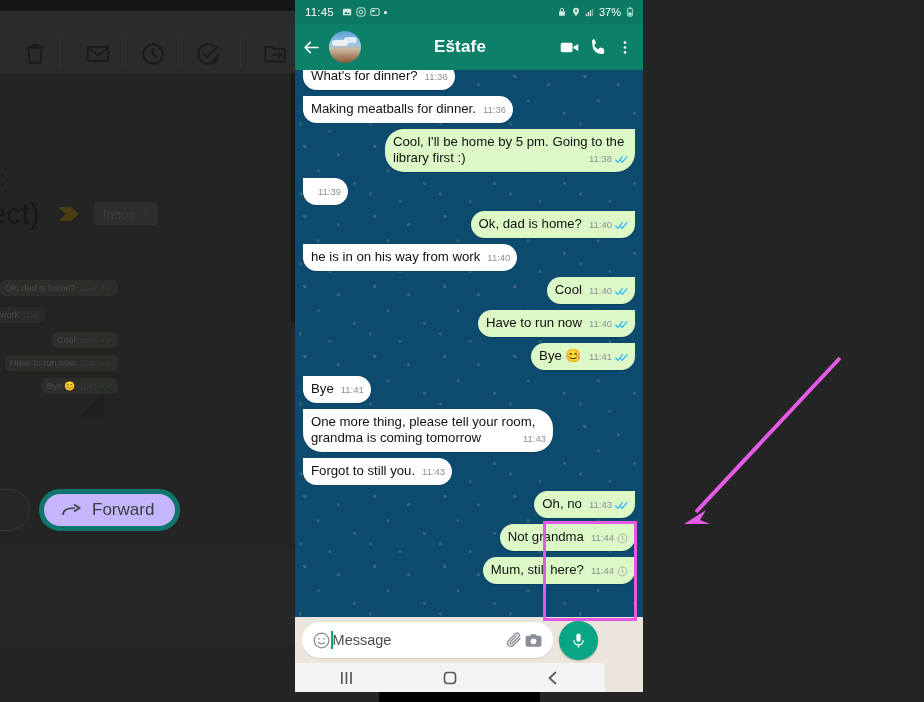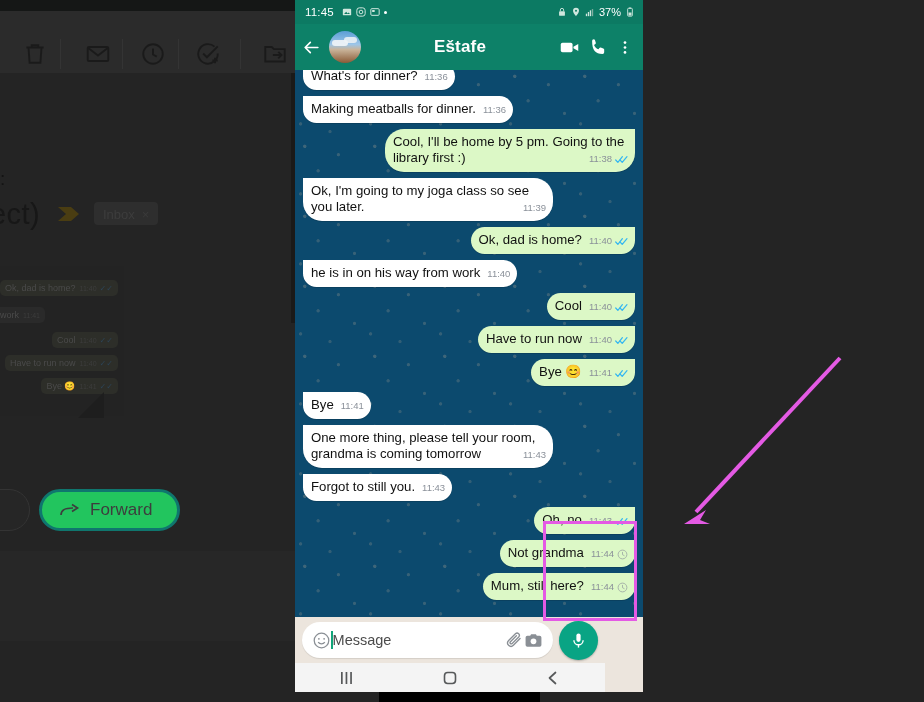--- a/index.html
+++ b/index.html
@@ -68,22 +68,22 @@
     border-left: 26px solid transparent; border-bottom: 26px solid #1e1e1e;
   }
 
   .bg-btn-partial {
     position: absolute; left: -25px; top: 489px;
     width: 55px; height: 42px; border: 1px solid #343434;
     border-radius: 21px; background: #262626;
   }
   .bg-forward-btn {
     position: absolute; left: 39px; top: 489px;
-    width: 141px; height: 42px; border: 3px solid #0f766e;
-    border-radius: 21px; background: #22c55e;
+    width: 141px; height: 42px; border: 5px solid #0f766e;
+    border-radius: 21px; background: #c4b5fd;
     display: flex; align-items: center; gap: 10px; padding-left: 18px;
   }
   .bg-forward-label { font-size: 17px; color: #3d3d3d; }
   .bg-bottomband {
     position: absolute; left: 0; top: 551px; width: 295px; height: 90px;
     background: #272727;
   }
 
   
   .phone {
@@ -379,21 +379,21 @@
         <div class="row out">
           <div class="bubble"><span class="btxt">Cool, I'll be home by 5 pm. Going to the library first :)</span><span class="meta wrapmeta">
               <span>11:38</span>
               <svg class="ticks" viewBox="0 0 18 11">
                 <path d="M1 6.2 4 9.4 10.2 1.6" fill="none" stroke="#34b7f1" stroke-width="1.7" stroke-linecap="round" stroke-linejoin="round"></path>
                 <path d="M7 6.2 10 9.4 16.6 1.6" fill="none" stroke="#34b7f1" stroke-width="1.7" stroke-linecap="round" stroke-linejoin="round"></path>
               </svg>
             </span></div>
         </div>
         <div class="row in">
-          <div class="bubble"><span class="btxt">Ok, I'm going to my joga class so see you later.</span><span class="meta wrapmeta">
+          <div class="bubble"><span class="meta wrapmeta">
               <span>11:39</span>
             </span></div>
         </div>
         <div class="row out">
           <div class="bubble"><span class="btxt">Ok, dad is home?</span><span class="meta">
               <span>11:40</span>
               <svg class="ticks" viewBox="0 0 18 11">
                 <path d="M1 6.2 4 9.4 10.2 1.6" fill="none" stroke="#34b7f1" stroke-width="1.7" stroke-linecap="round" stroke-linejoin="round"></path>
                 <path d="M7 6.2 10 9.4 16.6 1.6" fill="none" stroke="#34b7f1" stroke-width="1.7" stroke-linecap="round" stroke-linejoin="round"></path>
               </svg>

